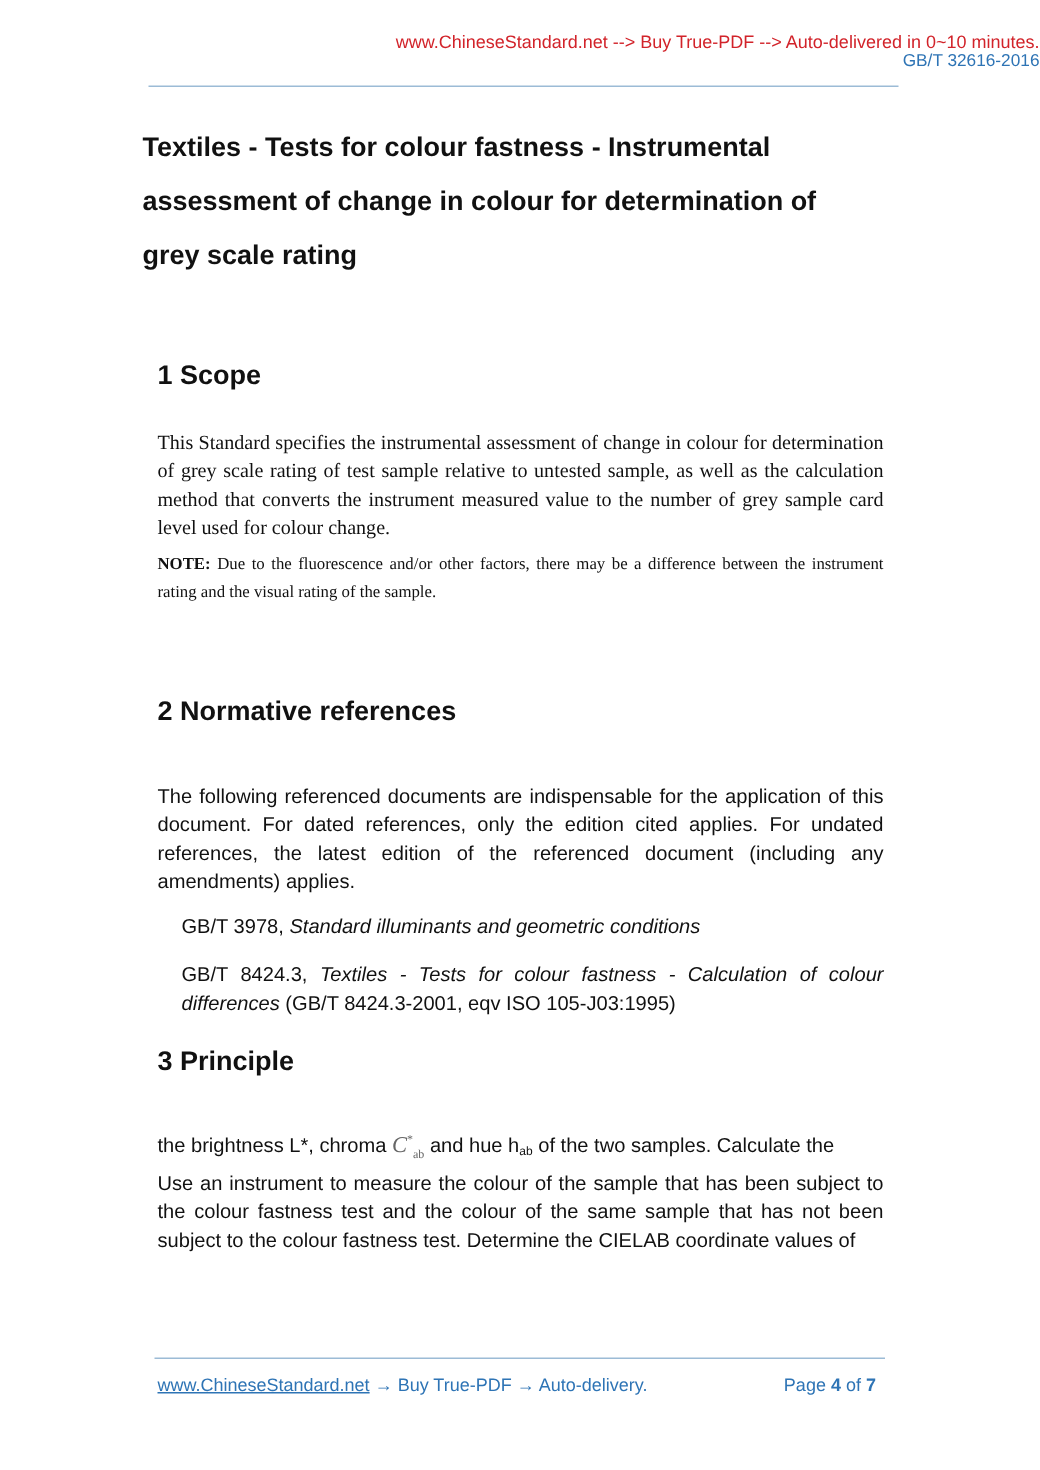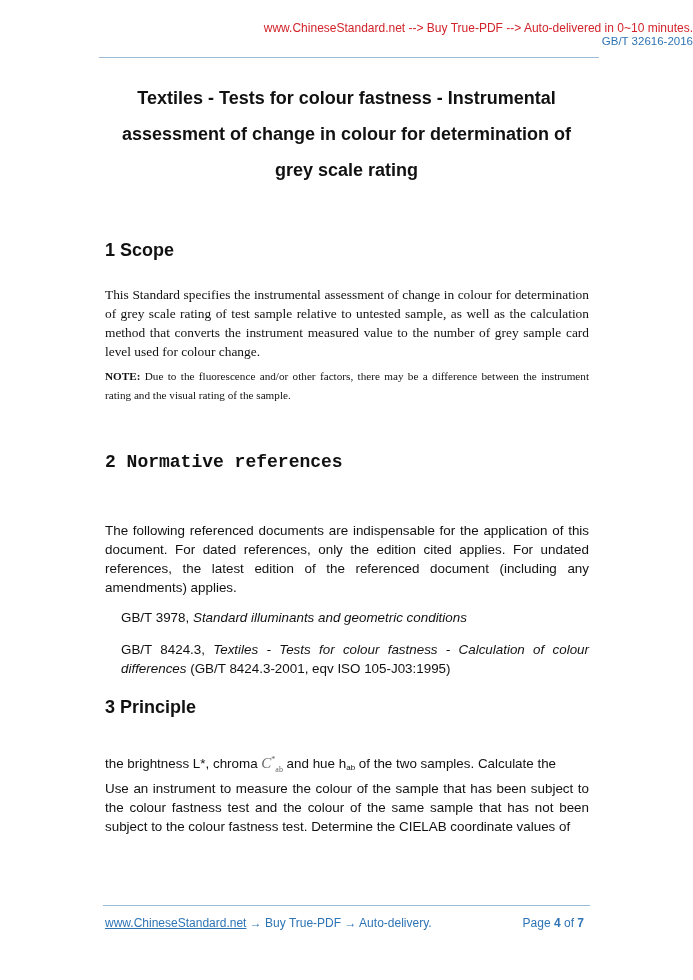--- a/index.html
+++ b/index.html
@@ -3,21 +3,21 @@
 <meta charset="utf-8">
 <style>
   html, body { margin: 0; padding: 0; background: #ffffff; }
   body { width: 693px; height: 980px; position: relative; overflow: hidden;
          font-family: "Liberation Sans", sans-serif; color: #111; }
   .banner { position: absolute; top: 18px; left: 0; width: 693px; text-align: right;
             color: #d2232a; font-size: 12px; line-height: 20px; }
   .stdno { position: absolute; top: 35px; left: 0; width: 693px; text-align: right;
            color: #2e74b5; font-size: 11.5px; line-height: 13px; }
   .rule-top { position: absolute; top: 57px; left: 99px; width: 500px; height: 1px; background: #9cbbd6; }
-  .title { position: absolute; top: 80px; left: 95px; width: 503px; text-align: center;
+  .title { position: absolute; top: 80px; left: 95px; width: 503px; text-align: left;
            font-weight: bold; font-size: 18px; line-height: 36px; }
   .content { position: absolute; left: 105px; width: 484px; font-size: 13.4px; line-height: 19px; }
   .h { font-weight: bold; font-size: 18px; position: absolute; left: 105px; }
   p { margin: 0; text-align: justify; }
   .note { font-size: 11.2px; line-height: 19px; }
   .ref { position: absolute; left: 121px; width: 468px; font-size: 13.4px; line-height: 19px; text-align: justify; }
   .math { font-family: "Liberation Serif", serif; font-style: italic; color: #666; font-size: 15px; }
   .math sub, .math sup { font-style: normal; font-size: 8px; }
   .sub { font-size: 8px; vertical-align: -2px; }
   .rule-bot { position: absolute; top: 905px; left: 103px; width: 487px; height: 1px; background: #9cbbd6; }
@@ -38,21 +38,21 @@
   <div>assessment of change in colour for determination of</div>
   <div>grey scale rating</div>
 </div>
 
 <div class="h" style="top:240px;">1 Scope</div>
 <div class="content" style="top:285px;font-family:Liberation Serif, serif;">
   <p>This Standard specifies the instrumental assessment of change in colour for determination of grey scale rating of test sample relative to untested sample, as well as the calculation method that converts the instrument measured value to the number of grey sample card level used for colour change.</p>
   <p class="note" style="margin-top:6px;"><b>NOTE:</b><span> Due to the fluorescence and/or other factors, there may be a difference between the instrument rating and the visual rating of the sample.</span></p>
 </div>
 
-<div class="h" style="top:452px;font-family:Liberation Mono, monospace;">2 Normative references</div>
+<div class="h" style="top:464px;">2 Normative references</div>
 <div class="content" style="top:521px;">
   <p>The following referenced documents are indispensable for the application of this document. For dated references, only the edition cited applies. For undated references, the latest edition of the referenced document (including any amendments) applies.</p>
 </div>
 <div class="ref" style="top:608px;">
   <span>GB/T 3978, </span><i>Standard illuminants and geometric conditions</i>
 </div>
 <div class="ref" style="top:640px;">
   <span>GB/T 8424.3, </span><i>Textiles - Tests for colour fastness - Calculation of colour differences</i><span> (GB/T 8424.3-2001, eqv ISO 105-J03:1995)</span>
 </div>
 

